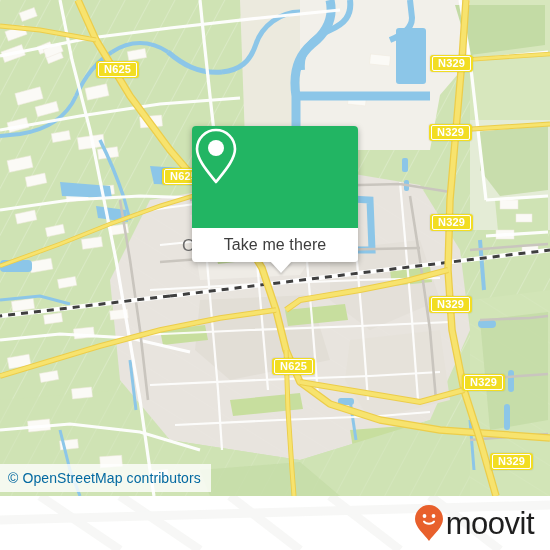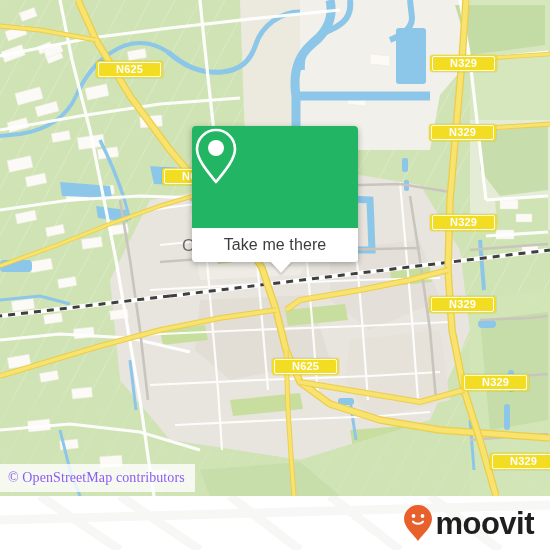--- a/index.html
+++ b/index.html
@@ -32,21 +32,21 @@
     box-shadow:0 0 0 1px rgba(0,0,0,0.04);
   }
   .shield span{
     display:block;
     background:#ffffff00;
     color:#ffffff;
     font-size:11px;
     font-weight:bold;
     letter-spacing:0.2px;
     line-height:13px;
-    padding:0 17px;
+    padding:0 5px;
     border:1px solid #ffffff;
     border-radius:2px;
     white-space:nowrap;
     text-shadow:none;
   }
 
   .placelabel{
     position:absolute;
     color:#6b6b6b;
     font-size:17px;
@@ -95,24 +95,23 @@
 
   
   #attrib{
     position:absolute;
     left:0; top:464px;
     height:28px;
     padding:0 10px 0 8px;
     display:flex; align-items:center;
     background:rgba(255,255,255,0.78);
     font-size:14px;
-    color:#8b5cf6;
+    color:#0369a1;
     letter-spacing:0.1px;
     white-space:nowrap;
-    font-family:Liberation Serif, serif;
   }
 
   
   #footer{
     position:absolute;
     left:0; top:496px; width:550px; height:54px;
     background:rgba(255,255,255,0.93);
     display:flex; align-items:center;
     overflow:hidden;
   }
@@ -128,21 +127,21 @@
     letter-spacing:0.1px;
     white-space:nowrap;
   }
   #brand{
     position:absolute; right:16px; top:50%;
     transform:translateY(-50%);
     display:flex; align-items:center; gap:2px;
   }
   #brand-word{
     font-size:31px;
-    font-weight:bold;
+    font-weight:normal;
     color:#1f1f1f;
     letter-spacing:-0.5px;
     line-height:1;
   }
 </style>
 </head>
 <body>
 
 <div id="root">
 

